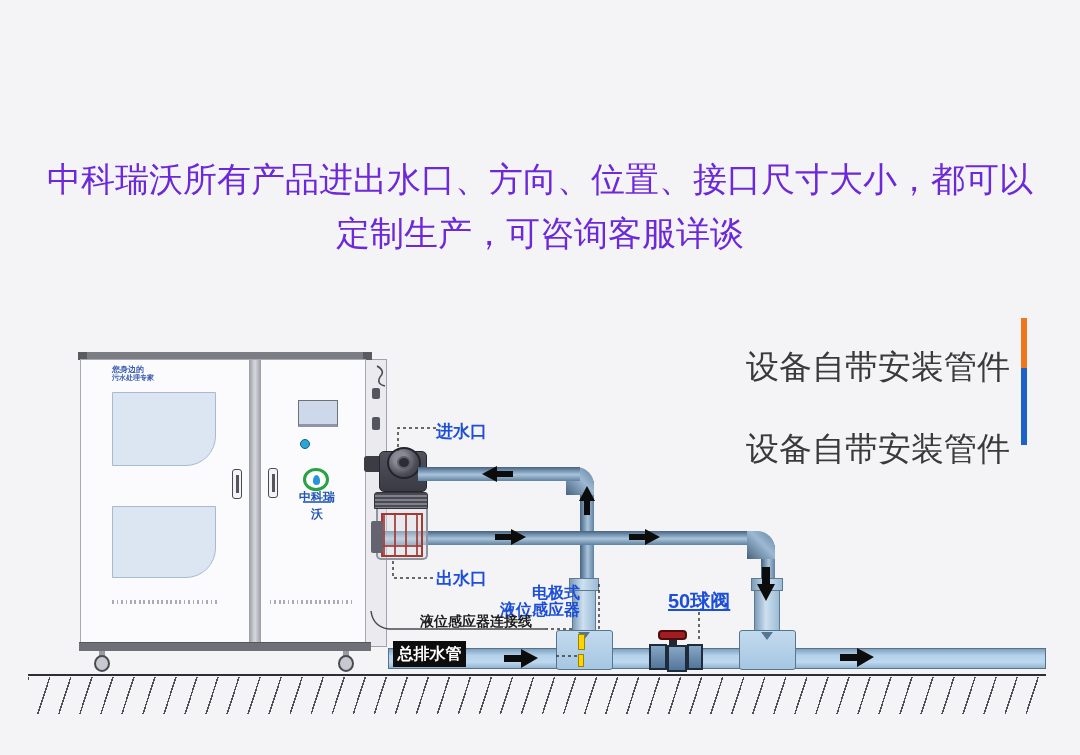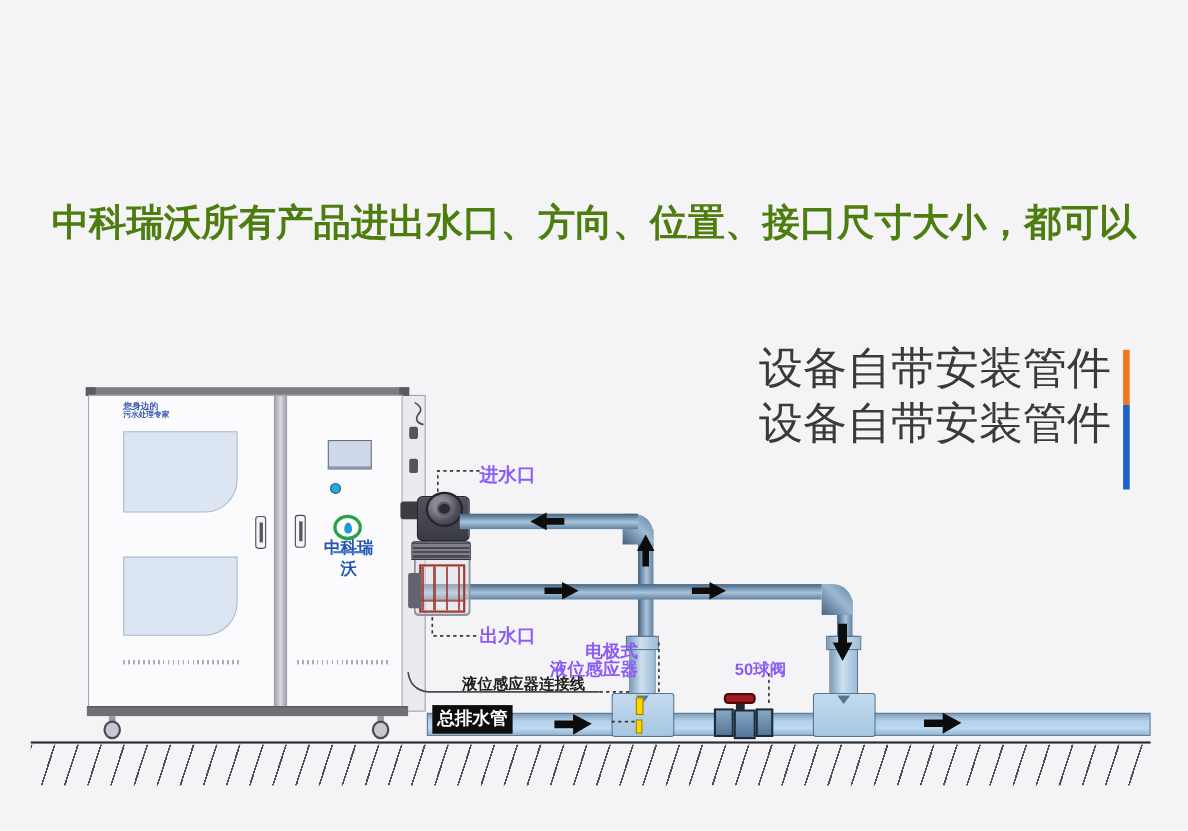--- a/index.html
+++ b/index.html
@@ -5,26 +5,26 @@
   * { margin:0; padding:0; box-sizing:border-box; }
   body { font-family: "Liberation Sans", "DejaVu Sans", sans-serif; }
   .page { position:relative; width:1080px; height:755px; background:#f4f4f6; overflow:hidden; }
   .abs { position:absolute; }
 
   
   .eyebrow { left:0; right:0; top:26px; text-align:center; font-size:21px; font-weight:700;
              color:#3c3c3c; letter-spacing:1.5px; }
   .big-title { left:0; right:0; top:58px; text-align:center; font-size:76px; font-weight:900;
                color:#0e0e0e; letter-spacing:6px; }
-  .subtitle { left:0; right:0; top:152px; text-align:center; font-size:34px; font-weight:700;
-              color:#4d7c0f; line-height:54px;margin-top:24px; }
+  .subtitle { left:0; right:0; top:152px; text-align:center; font-size:34px; font-weight:400;
+              color:#6d28d9; line-height:54px; }
 
   
   .promo { top:310px; right:70px; text-align:right; line-height:50px; }
-  .promo .p1, .promo .p2 { font-size:40px; color:#3a3a3a; font-weight:400; }
+  .promo .p1, .promo .p2 { font-size:33px; color:#3a3a3a; font-weight:400;margin-top:32px; }
   .promo .p3 { font-size:34px; color:#1b1b1b; font-weight:800; }
   .promo-bar-orange { left:1021px; top:318px; width:6px; height:50px; background:#f0761e; }
   .promo-bar-blue   { left:1021px; top:368px; width:6px; height:77px; background:#1e62c8; }
 
   
   .side-panel { left:365px; top:359px; width:22px; height:288px; background:#eaeaef; border:1px solid #a2a2aa; }
   .top-cap { left:78px; top:352px; width:294px; height:8px; background:#7c7c84; }
   .cap-nub-l { left:78px; top:352px; width:9px; height:8px; background:#5a5a62; }
   .cap-nub-r { left:363px; top:352px; width:9px; height:8px; background:#5a5a62; }
   .mach-body { left:80px; top:359px; width:286px; height:284px; background:#fbfbfd; border:1px solid #a8a8b0; }
@@ -41,21 +41,21 @@
   .handle-r { left:268px; top:468px; width:10px; height:30px; }
   .handle-slot { left:3px; top:5px; width:3px; height:18px; background:#55555f; }
   .screen { left:298px; top:400px; width:40px; height:27px; background:#cdd9ea;
             border:1px solid #70707a; border-bottom:3px solid #8c96a8; }
   .pwr-btn { left:300px; top:439px; width:10px; height:10px; border-radius:50%;
              background:#2aa7d7; border:1.5px solid #1a5f7e; }
   .logo-ring { left:303px; top:468px; width:26px; height:23px; border-radius:50%;
                border:3px solid #27a244; background:#ffffff; }
   .logo-drop { left:7px; top:4px; width:7px; height:10px; background:#2196d8;
                border-radius:50% 50% 50% 50% / 62% 62% 38% 38%; }
-  .logo-text { left:294px; top:489px; width:46px; text-align:center; font-size:15px;
+  .logo-text { left:294px; top:489px; width:46px; text-align:center; font-size:12px;
                font-weight:700; color:#2356b4; }
   .logo-subline { left:303px; top:501px; width:28px; height:2px; background:#4a79c8; }
   .perf { height:4px; background:repeating-linear-gradient(90deg,#a8adb5 0 1.5px,transparent 1.5px 4.5px); }
   .perf1 { left:112px; top:600px; width:106px; }
   .perf2 { left:270px; top:600px; width:84px; }
   .base { left:79px; top:642px; width:292px; height:9px; background:#6f6f77; border-top:1px solid #55555d; }
   .wheel { width:16px; height:21px; }
   .wheel .stem { position:absolute; left:5px; top:0; width:6px; height:6px; background:#9a9aa2; }
   .wheel .tire { position:absolute; left:0; top:4px; width:16px; height:17px; border-radius:50%;
                  background:#c8c8d0; border:2px solid #4a4a52; }
@@ -117,38 +117,39 @@
   .sensor-strip { background:#ffd400; border:1px solid #9a8500; z-index:7; }
   .strip1 { left:578px; top:634px; width:7px; height:16px; }
   .strip2 { left:578px; top:654px; width:6px; height:13px; }
 
   
   .ground-line { left:28px; top:674px; width:1018px; height:2px; background:#2e2e34; }
   .hatch { left:28px; top:677px; width:1018px; height:37px;
            background:repeating-linear-gradient(108deg, rgba(62,62,70,.9) 0 1.5px, transparent 1.5px 20px); }
 
   
-  .lbl { color:#8b5cf6; font-weight:700; white-space:nowrap; z-index:8; }
+  .lbl { color:#1d4ed8; font-weight:700; white-space:nowrap; z-index:8; }
   .lbl-inlet { left:436px; top:420px; font-size:17px; }
   .lbl-outlet { left:436px; top:567px; font-size:17px;text-align:center; }
   .lbl-sensor { left:450px; top:584px; width:130px; text-align:right; font-size:16px; line-height:17px; }
   .lbl-cable { left:420px; top:613px; font-size:14px; font-weight:600; color:#202020; }
   .drain-tag { left:393px; top:641px; width:73px; height:26px; background:#0d0d0d; color:#ffffff;
                font-size:16px; font-weight:700; text-align:center; line-height:26px; z-index:8; }
-  .lbl-valve { left:668px; top:600px; font-size:15px; }
+  .lbl-valve { left:668px; top:588px; font-size:20px;text-decoration:underline; }
 
   .overlay-svg { left:0; top:290px; width:1080px; height:465px; z-index:9; pointer-events:none; }
 </style>
 </head>
 <body>
 
 <div class="page">
 
   <div class="abs subtitle">
     <div>中科瑞沃所有产品进出水口、方向、位置、接口尺寸大小，都可以</div>
+    <div>定制生产，可咨询客服详谈</div>
   </div>
 
   <div class="abs promo">
     <div class="p1">设备自带安装管件</div>
     <div class="p2">设备自带安装管件</div>
   </div>
   <div class="abs promo-bar-orange"></div>
   <div class="abs promo-bar-blue"></div>
 
   <div class="abs side-panel"></div>

